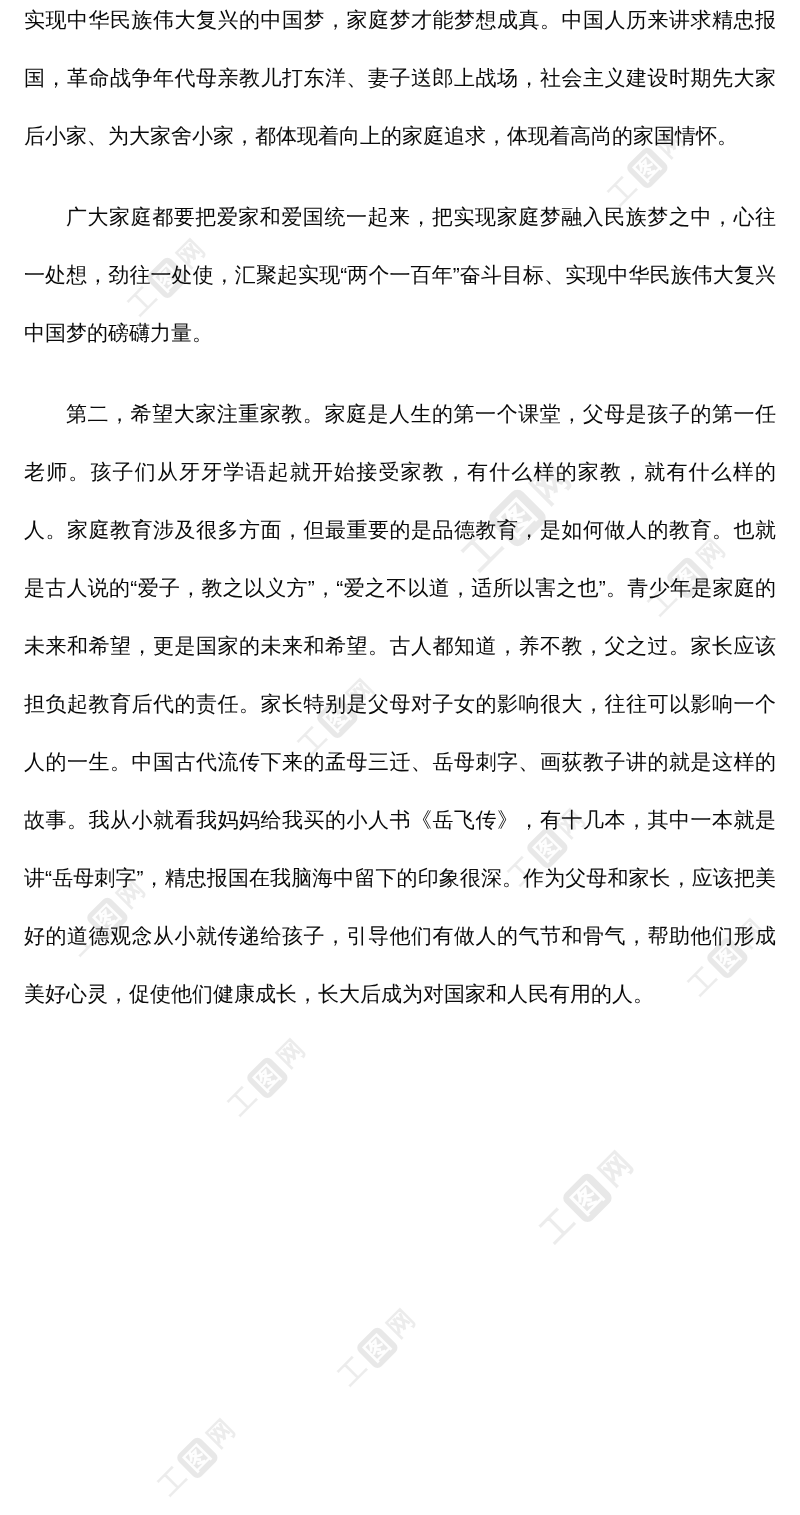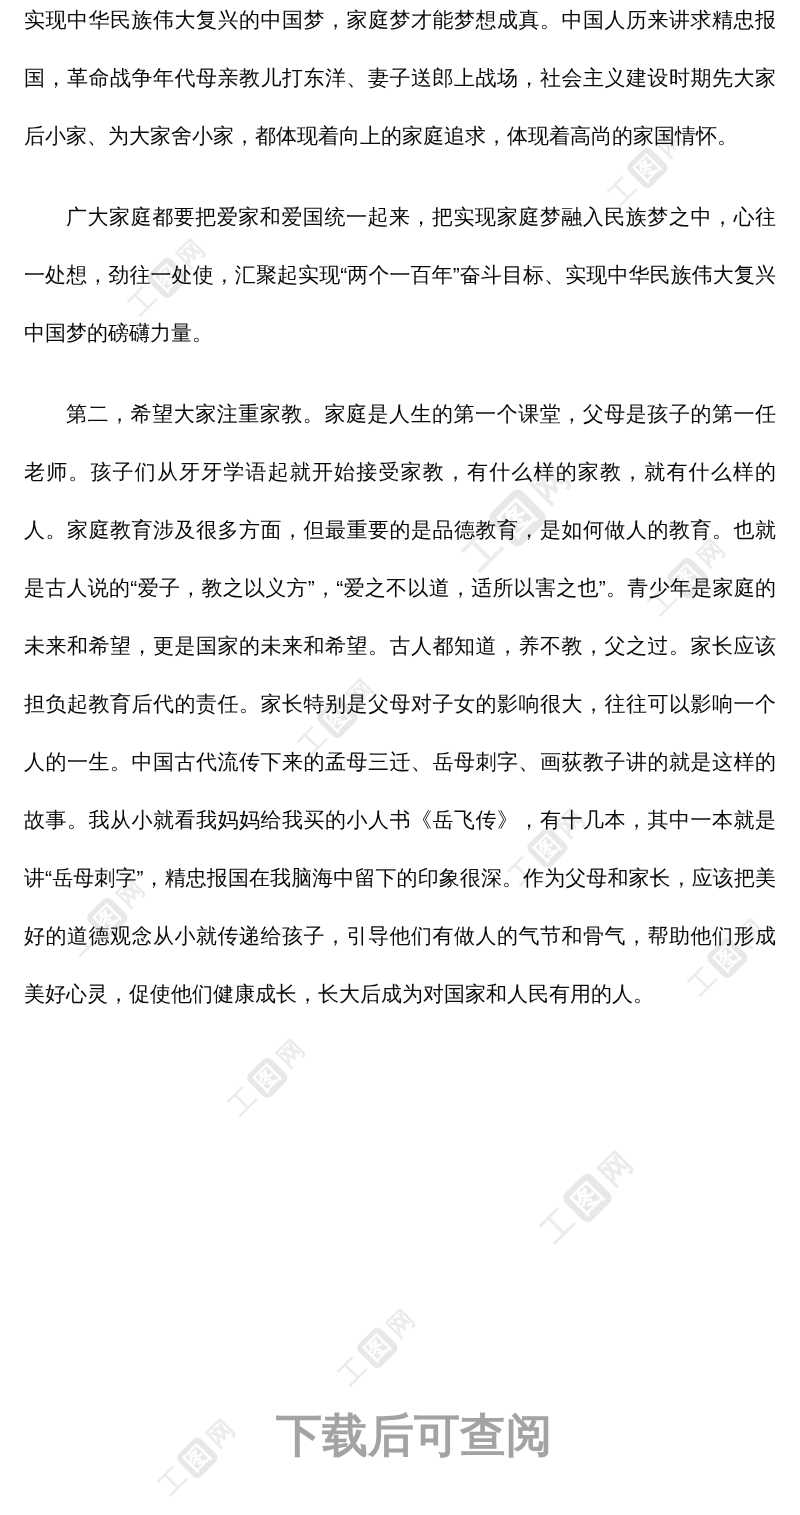--- a/index.html
+++ b/index.html
@@ -154,16 +154,15 @@
       </span>
     </div>
 
   <div class="content">
     <p class="body-para">实现中华民族伟大复兴的中国梦，家庭梦才能梦想成真。中国人历来讲求精忠报国，革命战争年代母亲教儿打东洋、妻子送郎上战场，社会主义建设时期先大家后小家、为大家舍小家，都体现着向上的家庭追求，体现着高尚的家国情怀。</p>
     <p class="body-para indent">广大家庭都要把爱家和爱国统一起来，把实现家庭梦融入民族梦之中，心往一处想，劲往一处使，汇聚起实现“两个一百年”奋斗目标、实现中华民族伟大复兴中国梦的磅礴力量。</p>
     <p class="body-para indent">第二，希望大家注重家教。家庭是人生的第一个课堂，父母是孩子的第一任老师。孩子们从牙牙学语起就开始接受家教，有什么样的家教，就有什么样的人。家庭教育涉及很多方面，但最重要的是品德教育，是如何做人的教育。也就是古人说的“爱子，教之以义方”，“爱之不以道，适所以害之也”。青少年是家庭的未来和希望，更是国家的未来和希望。古人都知道，养不教，父之过。家长应该担负起教育后代的责任。家长特别是父母对子女的影响很大，往往可以影响一个人的一生。中国古代流传下来的孟母三迁、岳母刺字、画荻教子讲的就是这样的故事。我从小就看我妈妈给我买的小人书《岳飞传》，有十几本，其中一本就是讲“岳母刺字”，精忠报国在我脑海中留下的印象很深。作为父母和家长，应该把美好的道德观念从小就传递给孩子，引导他们有做人的气节和骨气，帮助他们形成美好心灵，促使他们健康成长，长大后成为对国家和人民有用的人。</p>
   </div>
 
   <div class="notice">
-    <span>下载后可查阅</span>
   </div>
 
 </div>
 
 </body></html>

